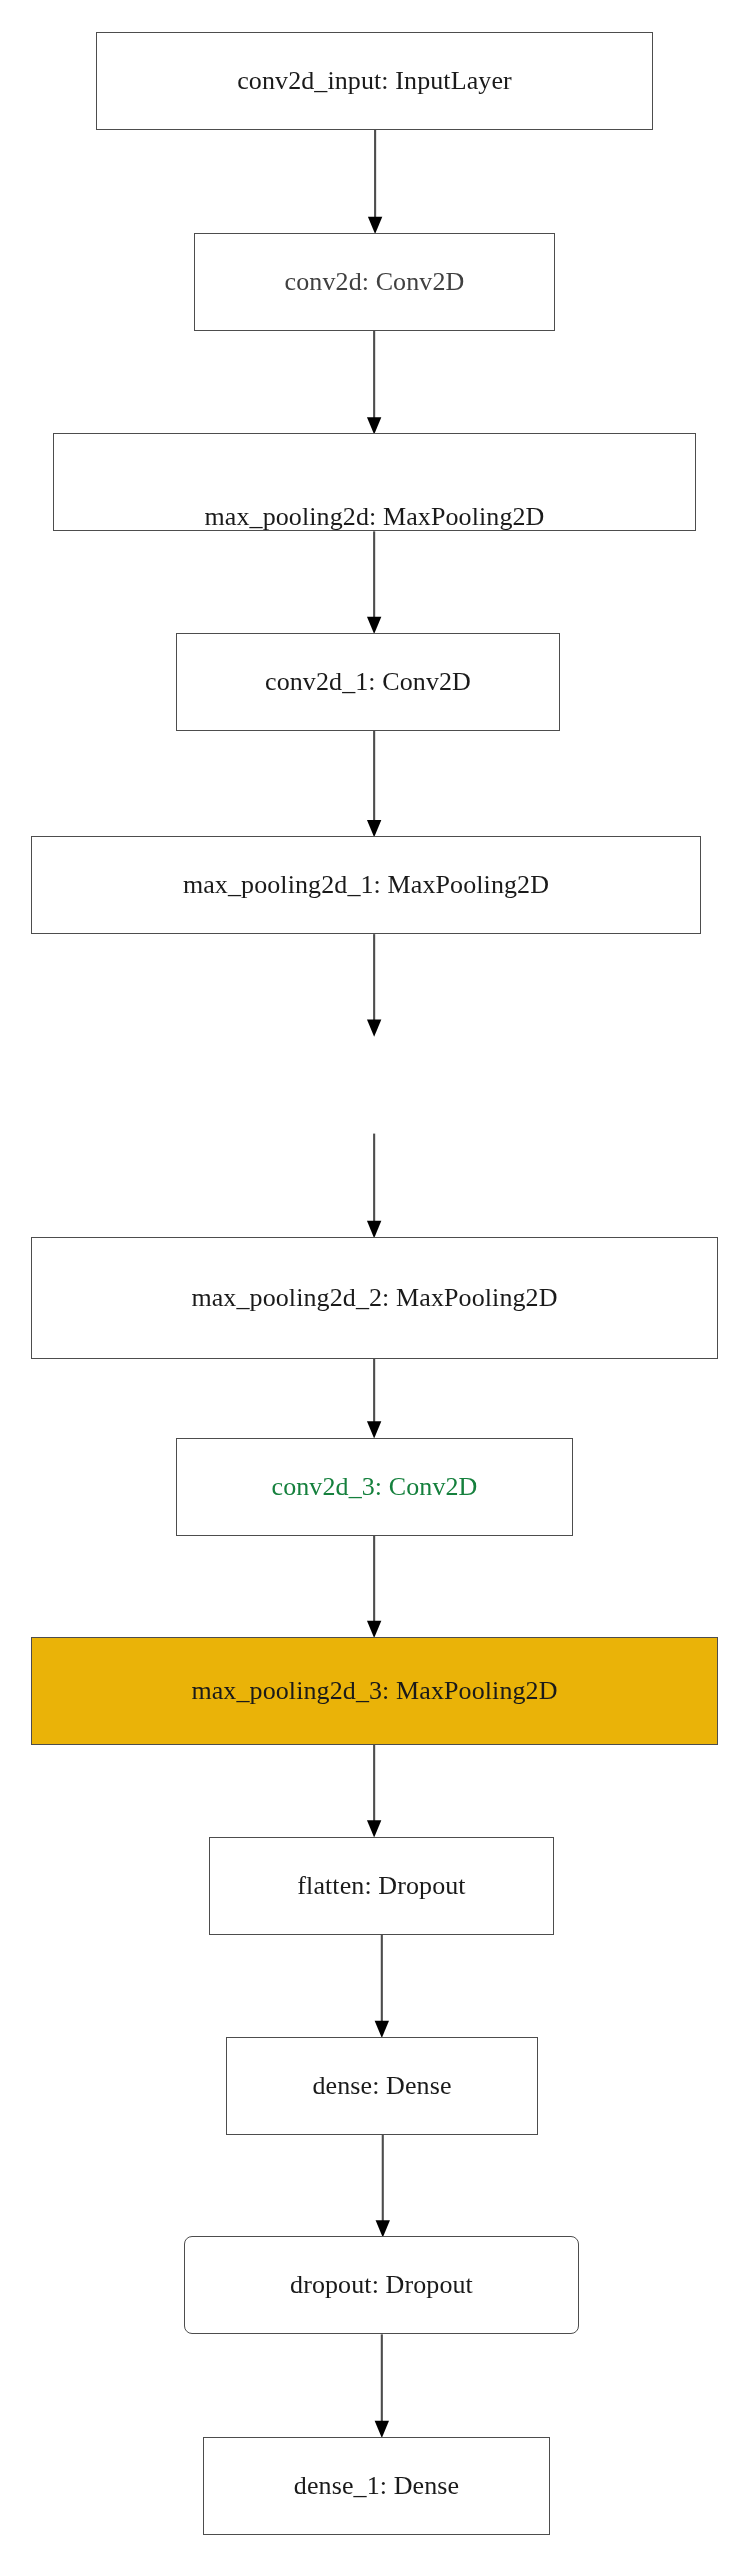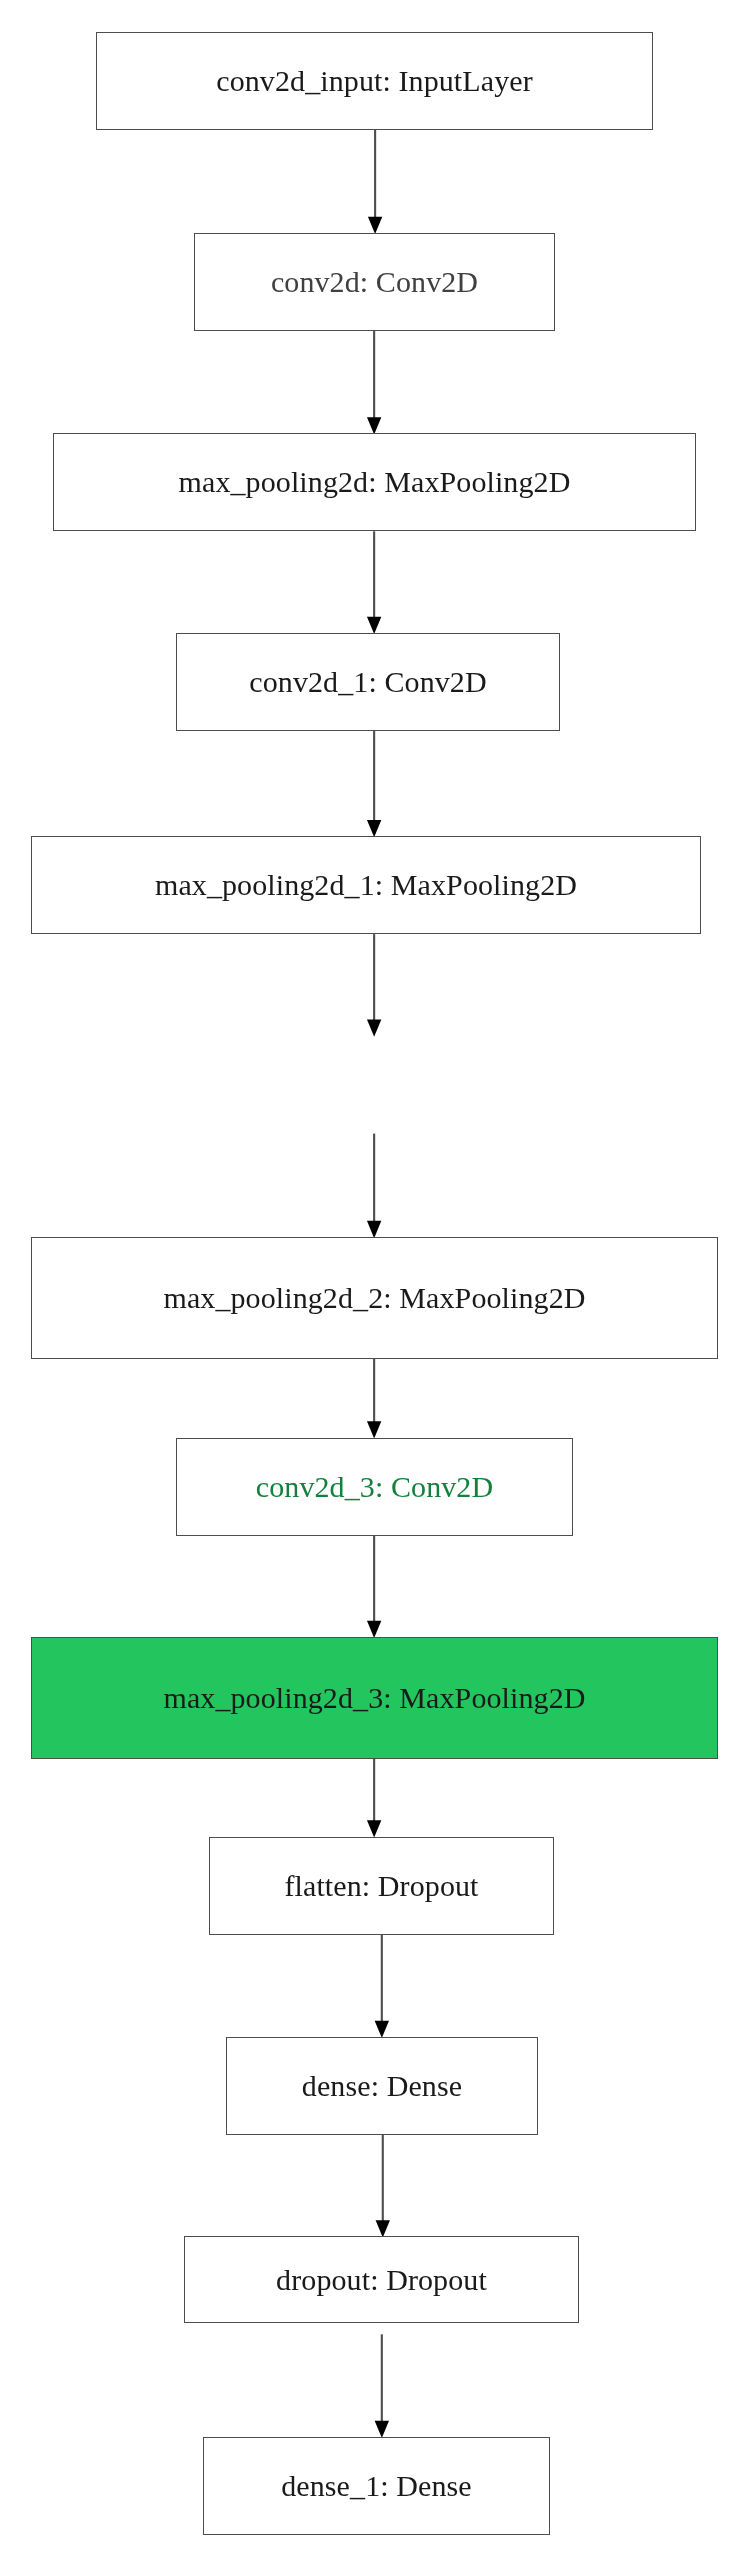--- a/index.html
+++ b/index.html
@@ -30,21 +30,21 @@
     box-sizing: border-box;
     background: #ffffff;
     border: 1.5px solid #4d4d4d;
     display: flex;
     align-items: center;
     justify-content: center;
     z-index: 2;
   }
   .node-label {
     font-family: "Liberation Serif", "DejaVu Serif", serif;
-    font-size: 30px;
+    font-size: 26px;
     line-height: 1;
     color: #1a1a1a;
     white-space: nowrap;
     letter-spacing: 0.1px;
   }
 </style>
 </head>
 <body>
 
 <div id="graph" style="background: rgb(255, 255, 255);">
@@ -97,44 +97,44 @@
         <line x1="398" y1="2434" x2="398" y2="2527" stroke="#4d4d4d" stroke-width="2.2"></line>
         <polygon points="390.5,2524 405.5,2524 398,2542" fill="#000000"></polygon>
       </g>
     </svg>
 <div class="node" style="left: 96px; top: 32px; width: 557px; height: 98px; border-color: rgb(77, 77, 77); background: rgb(255, 255, 255);">
       <span class="node-label" style="color: rgb(26, 26, 26);">conv2d_input: InputLayer</span>
     </div>
     <div class="node" style="left: 194px; top: 233px; width: 361px; height: 98px; border-color: rgb(77, 77, 77); background: rgb(255, 255, 255);">
       <span class="node-label" style="color: #404040;">conv2d: Conv2D</span>
     </div>
-    <div class="node" style="left: 53px; top: 433px; width: 643px; height: 98px; border-color: rgb(77, 77, 77); background: rgb(255, 255, 255);">
+    <div class="node" style="left: 53px; top: 433px; width: 643px; height: 98px; border-color: rgb(77, 77, 77); background: rgb(255, 255, 255); align-items: flex-end;">
       <span class="node-label" style="color: rgb(26, 26, 26);">max_pooling2d: MaxPooling2D</span>
     </div>
     <div class="node" style="left: 176px; top: 633px; width: 384px; height: 98px; border-color: rgb(77, 77, 77); background: rgb(255, 255, 255);">
       <span class="node-label" style="color: rgb(26, 26, 26);">conv2d_1: Conv2D</span>
     </div>
     <div class="node" style="left: 31px; top: 836px; width: 670px; height: 98px; border-color: rgb(77, 77, 77); background: rgb(255, 255, 255);">
       <span class="node-label" style="color: rgb(26, 26, 26);">max_pooling2d_1: MaxPooling2D</span>
     </div>
     <div class="node" style="left: 31px; top: 1237px; width: 687px; height: 122px; border-color: rgb(77, 77, 77); background: rgb(255, 255, 255);">
       <span class="node-label" style="color: rgb(26, 26, 26);">max_pooling2d_2: MaxPooling2D</span>
     </div>
     <div class="node" style="left: 176px; top: 1438px; width: 397px; height: 98px; border-color: rgb(77, 77, 77); background: rgb(255, 255, 255);">
       <span class="node-label" style="color: #15803d;">conv2d_3: Conv2D</span>
     </div>
-    <div class="node" style="left: 31px; top: 1637px; width: 687px; height: 122px; border-color: rgb(77, 77, 77); background: #22c55e;">
+    <div class="node" style="left: 31px; top: 1637px; width: 687px; height: 108px; border-color: rgb(77, 77, 77); background: #eab308;">
       <span class="node-label" style="color: rgb(26, 26, 26);">max_pooling2d_3: MaxPooling2D</span>
     </div>
     <div class="node" style="left: 209px; top: 1837px; width: 345px; height: 98px; border-color: rgb(77, 77, 77); background: rgb(255, 255, 255);">
       <span class="node-label" style="color: rgb(26, 26, 26);">flatten: Dropout</span>
     </div>
     <div class="node" style="left: 226px; top: 2037px; width: 312px; height: 98px; border-color: rgb(77, 77, 77); background: rgb(255, 255, 255);">
       <span class="node-label" style="color: rgb(26, 26, 26);">dense: Dense</span>
     </div>
-    <div class="node" style="left: 184px; top: 2236px; width: 395px; height: 87px; border-color: rgb(77, 77, 77); background: rgb(255, 255, 255);">
+    <div class="node" style="left: 184px; top: 2236px; width: 395px; height: 98px; border-color: rgb(77, 77, 77); background: rgb(255, 255, 255); border-radius: 8px;">
       <span class="node-label" style="color: rgb(26, 26, 26);">dropout: Dropout</span>
     </div>
     <div class="node" style="left: 203px; top: 2437px; width: 347px; height: 98px; border-color: rgb(77, 77, 77); background: rgb(255, 255, 255);">
       <span class="node-label" style="color: rgb(26, 26, 26);">dense_1: Dense</span>
     </div>
   </div>
 
 
 </body></html>

